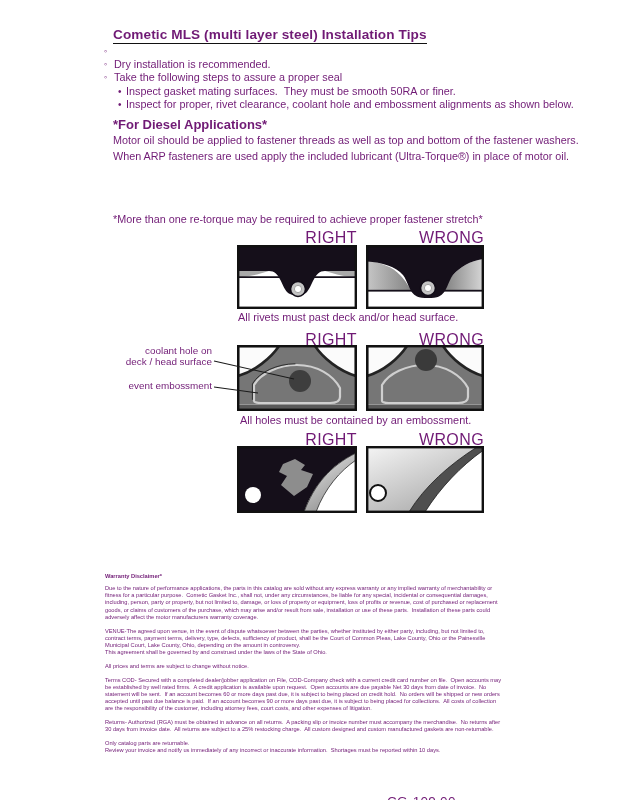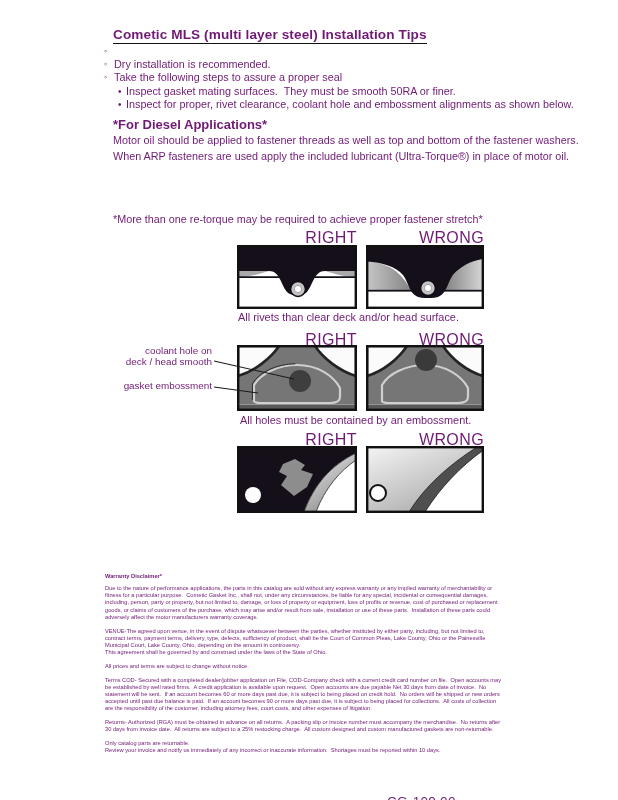--- a/index.html
+++ b/index.html
@@ -106,28 +106,28 @@
       <path d="M1,16 C14,17 27,22 34,30 C40,36 43,42 45,45.5 L1,45.5 Z" fill="url(#g1wl)"></path>
       <path d="M117,14 C104,16 94,22 87,30 C81,37 79,42 77,45.5 L117,45.5 Z" fill="url(#g1wr)"></path>
       <rect x="1" y="44.8" width="116" height="1.8" fill="#150f1a"></rect>
       <path d="M1,1 H117 V14 C104,16 94,22 87,30 C82,36 81,48 73,51.5 C68,53.5 56,53.5 51,51.5 C43,48 42,36 37,30 C30,21.5 16,17.5 1,16.5 Z" fill="#150f1a"></path>
       <circle cx="62" cy="43" r="7.5" fill="#c4c4c4" stroke="#100b16" stroke-width="1.6"></circle>
       <circle cx="62" cy="43" r="3.6" fill="#ffffff" stroke="#8a8a8a" stroke-width="0.7"></circle>
       <rect x="1.2" y="1.2" width="115.6" height="61.6" fill="none" stroke="#111111" stroke-width="2.4"></rect>
     </svg>
   </div>
 
-  <div class="abs caption" style="left:238px; top:311px;">All rivets than clear deck and/or head surface.</div>
+  <div class="abs caption" style="left:238px; top:311px;">All rivets must past deck and/or head surface.</div>
 
   <div class="abs rw-label" style="left:237px; top:331px; width:120px;">RIGHT</div>
   <div class="abs rw-label" style="left:366px; top:331px; width:118px;">WRONG</div>
 
   <div class="abs diagram-label" style="left:100px; top:346px; width:112px;">coolant hole on
-deck / head smooth</div>
-  <div class="abs diagram-label" style="left:100px; top:381px; width:112px;">gasket embossment</div>
+deck / head surface</div>
+  <div class="abs diagram-label" style="left:100px; top:381px; width:112px;">event embossment</div>
 
   <div class="abs" style="left:237px; top:345px;">
     <svg width="120" height="66" viewBox="0 0 120 66">
       <rect x="0" y="0" width="120" height="66" fill="#767676"></rect>
       <path d="M1,1 H42 C34,13 18,26 1,31 Z" fill="#fbfbfb" stroke="#232323" stroke-width="2.6"></path>
       <path d="M119,1 H78 C86,13 102,26 119,31 Z" fill="#fbfbfb" stroke="#232323" stroke-width="2.6"></path>
       <path d="M17,56 V40 C24,28 42,20 60,20 C80,20 96,30 103,43 V52 C103,56 99,58 93,58 H24 C19,58 17,57 17,56 Z" fill="none" stroke="#cfcfcf" stroke-width="2.2"></path>
       <path d="M17,56 V40 C24,28 42,20 60,20" fill="none" stroke="#2e2e2e" stroke-width="1" transform="translate(-1.6,-1.2)"></path>
       <circle cx="63" cy="36" r="11" fill="#3e3e3e"></circle>
       <rect x="1" y="59" width="118" height="0.9" fill="#9a9a9a"></rect>

